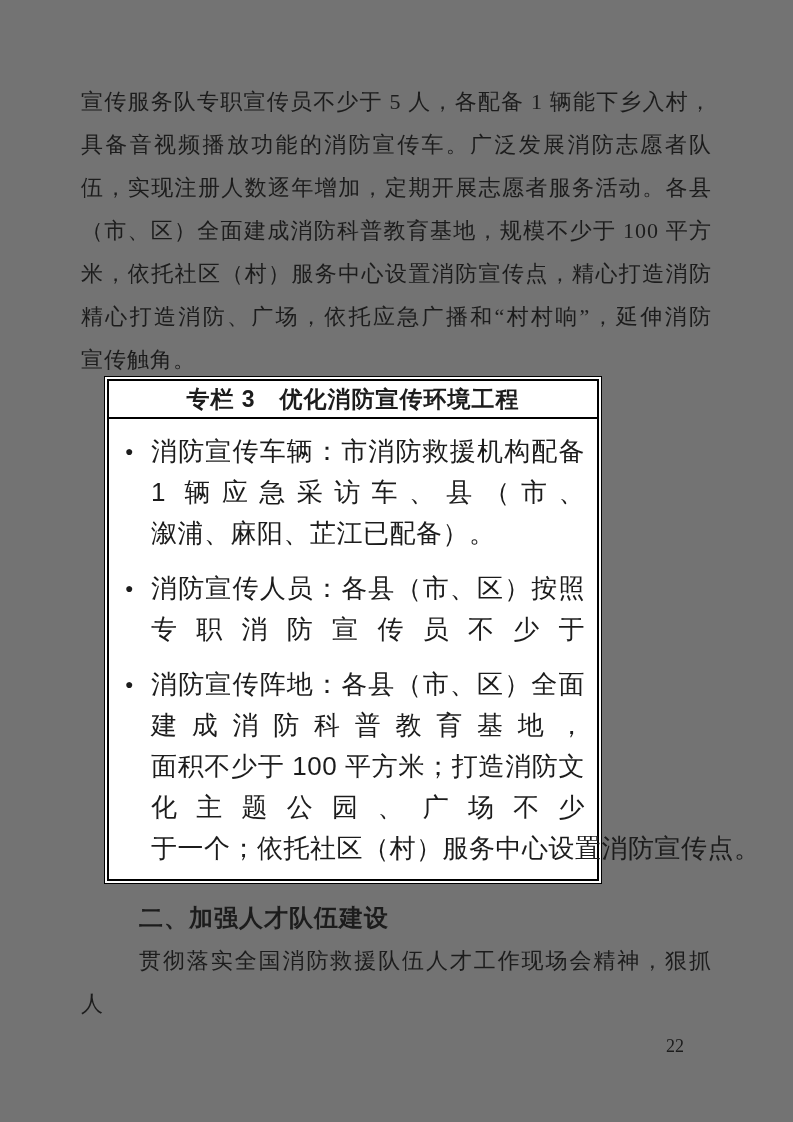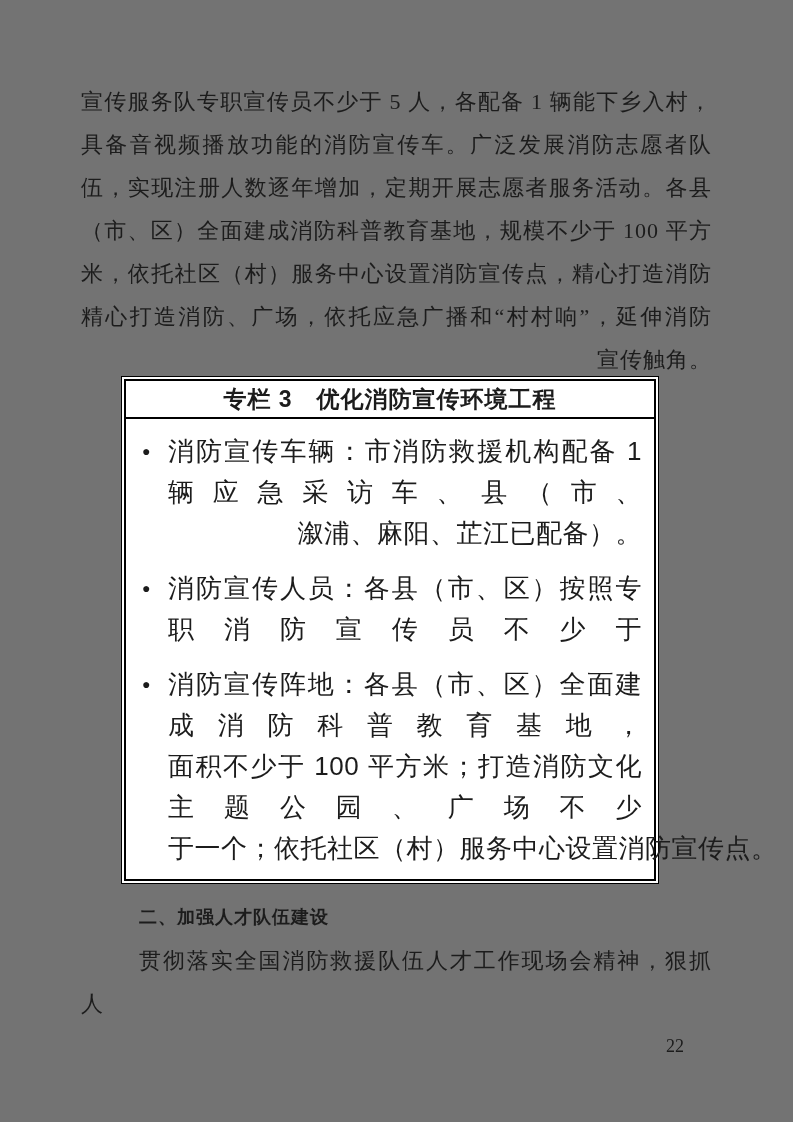--- a/index.html
+++ b/index.html
@@ -20,34 +20,33 @@
     top: 80px;
     width: 631px;
   }
   .para { margin: 0; padding: 0; }
   .ln {
     display: block;
     font-size: 22px;
     line-height: 43px;
     letter-spacing: 1px;
     white-space: nowrap;
-    text-align: right;
   }
   .just {
     white-space: normal;
     text-align: justify;
     text-align-last: justify;
   }
   .indent { text-indent: 58px; }
 
   
   .panel {
     margin-top: -5px;
-    margin-left: 40px;
-    width: 538px;
+    margin-left: 23px;
+    width: 498px;
     box-sizing: border-box;
     border: 1px solid #000;
     padding: 2px;
     background: #fff;
   }
   .panel-inner {
     border: 2px solid #000;
   }
   .panel-title {
     font-family: "Liberation Sans", "DejaVu Sans", sans-serif;
@@ -75,21 +74,21 @@
     top: 0;
     font-size: 14px;
     line-height: 41px;
   }
 
   .heading {
     margin: 12px 0 0 0;
     padding-left: 58px;
     font-family: "Liberation Sans", "DejaVu Sans", sans-serif;
     font-weight: bold;
-    font-size: 18px;
+    font-size: 24px;
     line-height: 43px;
     letter-spacing: 1px;
   }
 
   .pageno {
     position: absolute;
     top: 1036px;
     right: 109px;
     font-size: 18px;
     line-height: 20px;

